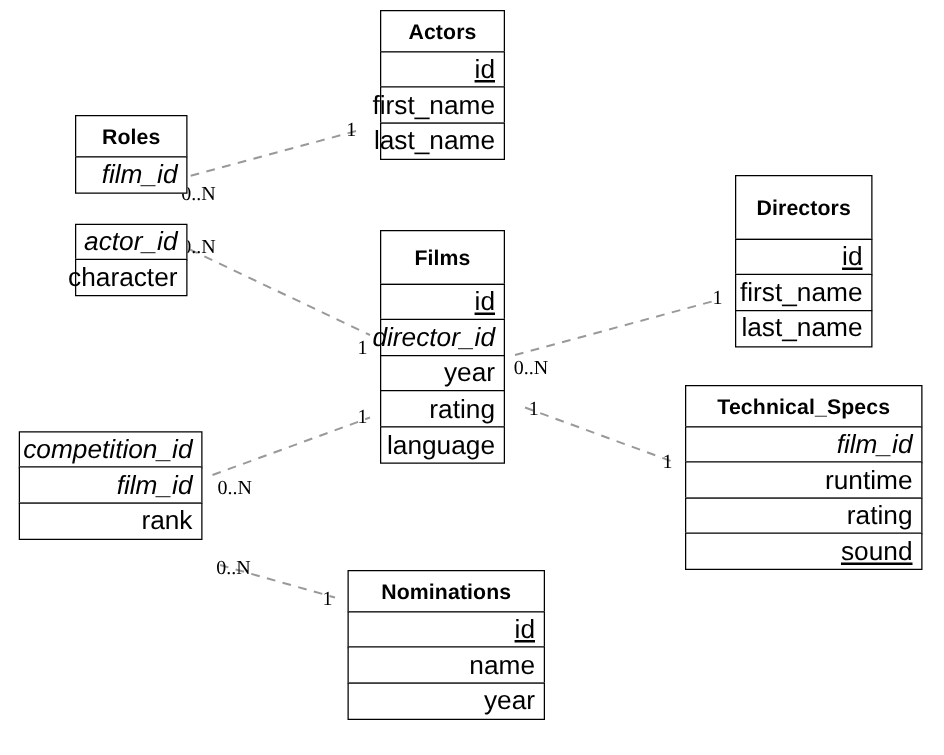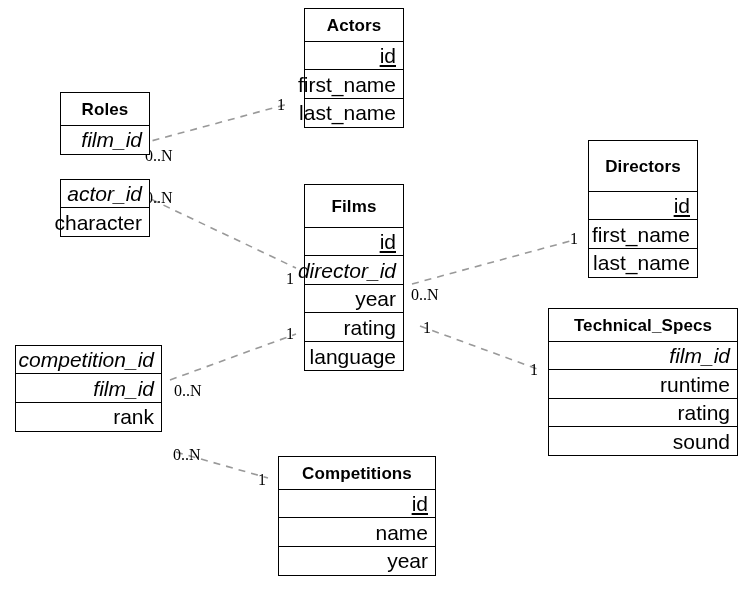--- a/index.html
+++ b/index.html
@@ -115,26 +115,26 @@
       <div class="cell title" style="height: 52px;">Directors</div>
       <div class="cell pk" style="height: 30px;">id</div>
       <div class="cell" style="height: 30px;">first_name</div>
       <div class="cell" style="height: 30px;">last_name</div>
     </div>
     <div class="entity" style="left: 548px; top: 308px; width: 190px;">
       <div class="cell title" style="height: 34px;">Technical_Specs</div>
       <div class="cell pkfk" style="height: 30px;">film_id</div>
       <div class="cell" style="height: 30px;">runtime</div>
       <div class="cell" style="height: 30px;">rating</div>
-      <div class="cell" style="height: 30px;">sound</div>
+      <div class="cell" style="height: 30px; text-decoration: underline;">sound</div>
     </div>
     <div class="entity" style="left: 15px; top: 346px; width: 147px;">
       <div class="cell pkfk" style="height: 30px;">competition_id</div>
       <div class="cell pkfk" style="height: 30px;">film_id</div>
       <div class="cell" style="height: 30px;">rank</div>
     </div>
     <div class="entity" style="left: 278px; top: 456px; width: 158px;">
-      <div class="cell title" style="height: 34px;">Competitions</div>
+      <div class="cell title" style="height: 34px;">Nominations</div>
       <div class="cell pk" style="height: 30px;">id</div>
       <div class="cell" style="height: 30px;">name</div>
       <div class="cell" style="height: 30px;">year</div>
     </div>
   </div>
 
 </body></html>

